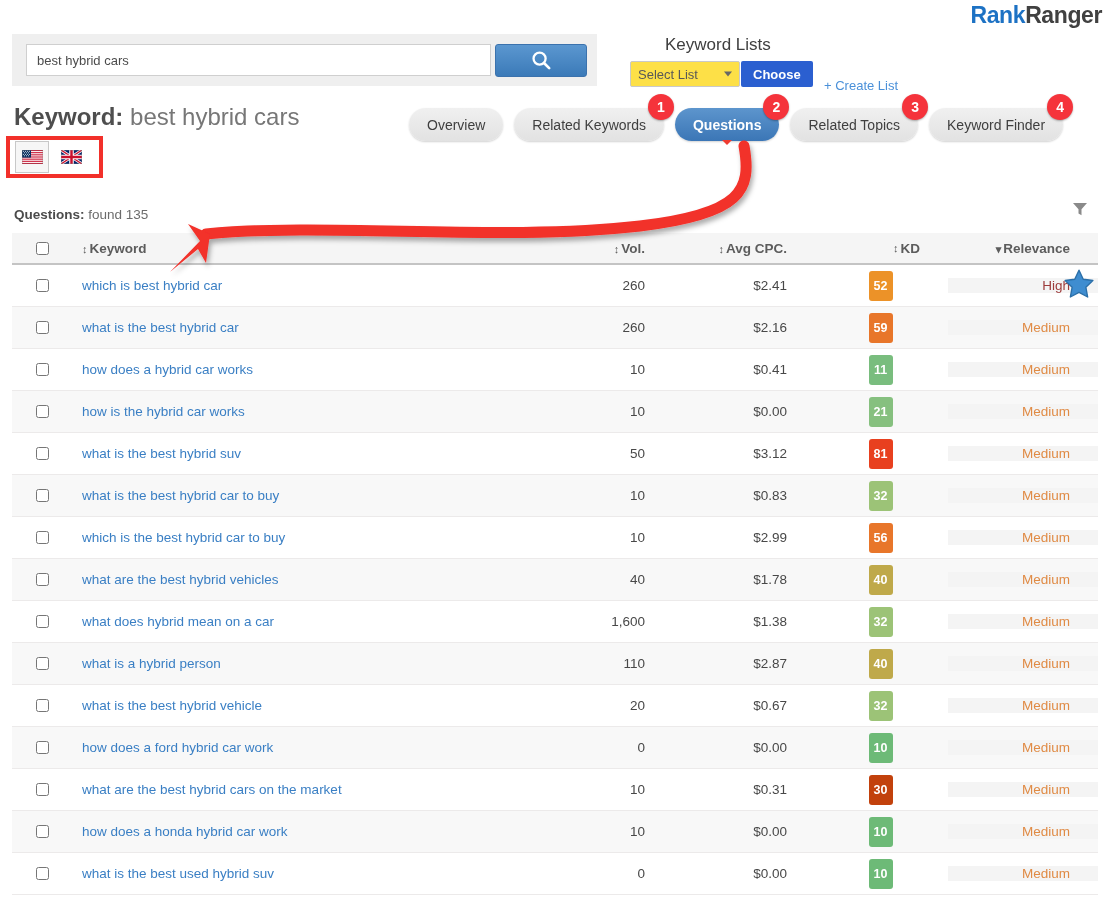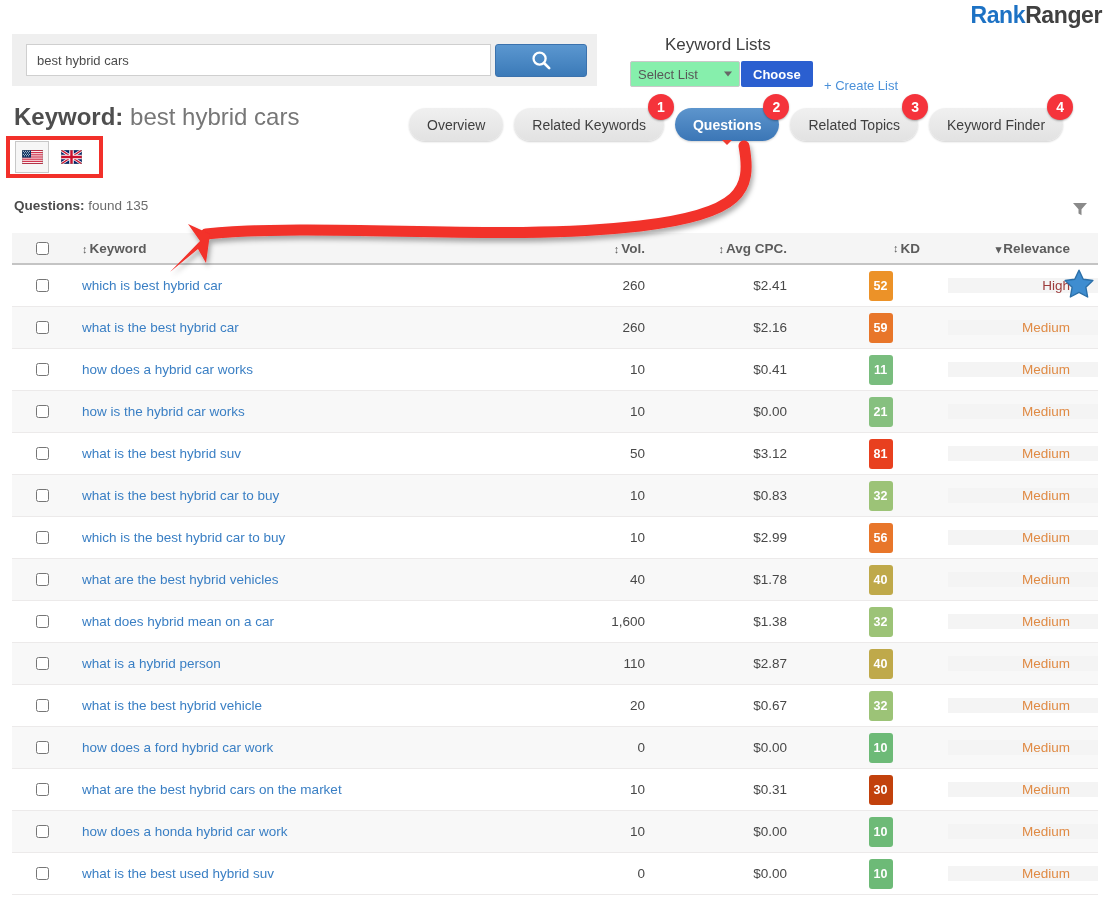--- a/index.html
+++ b/index.html
@@ -47,21 +47,21 @@
   .search-btn svg { display: block; }
 
   
   .kl-title {
     position: absolute; left: 629px; top: 35px;
     font-size: 17px; color: #3f3f3f; font-weight: normal; margin-left: 36px;
   }
   .kl-select {
     position: absolute; left: 630px; top: 61px;
     width: 110px; height: 26px;
-    border: 1px solid #c9c9c9; background: #86efac; border-radius: 2px;
+    border: 1px solid #c9c9c9; background: #fde047; border-radius: 2px;
     font-size: 13px; color: #585858;
     display: flex; align-items: center; padding-left: 7px;
     cursor: pointer;
   }
   .kl-select .caret {
     position: absolute; right: 7px; top: 50%; transform: translateY(-50%);
     width: 0; height: 0;
     border-left: 4px solid transparent; border-right: 4px solid transparent;
     border-top: 5px solid #666;
   }
@@ -129,21 +129,21 @@
     position: absolute; top: -14px; right: -10px;
     width: 26px; height: 26px; border-radius: 50%;
     background: #f5333b; color: #fff;
     font-size: 14px; font-weight: bold;
     display: flex; align-items: center; justify-content: center;
     box-shadow: 0 1px 2px rgba(0,0,0,.3);
   }
 
   
   .found {
-    position: absolute; left: 14px; top: 198px;
+    position: absolute; left: 14px; top: 207px;
     font-size: 13.5px; color: #4b4b4b;
   }
   .found b { font-weight: bold; }
   .found span { color: #6c6c6c; }
   .filter-icon {
     position: absolute; right: 21px; top: 200px;
     cursor: pointer;
   }
 
   

